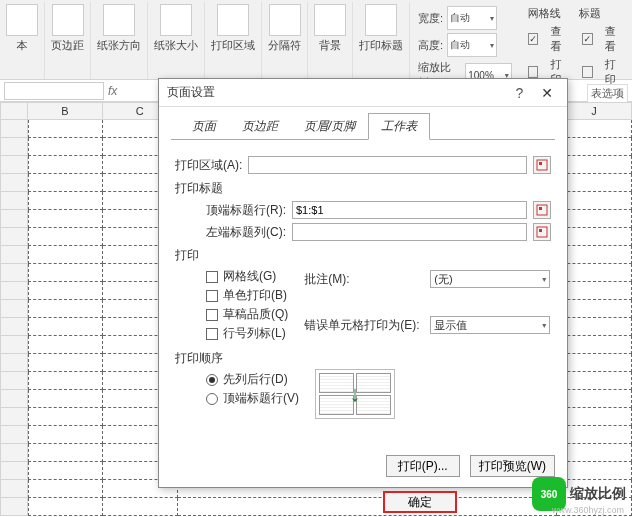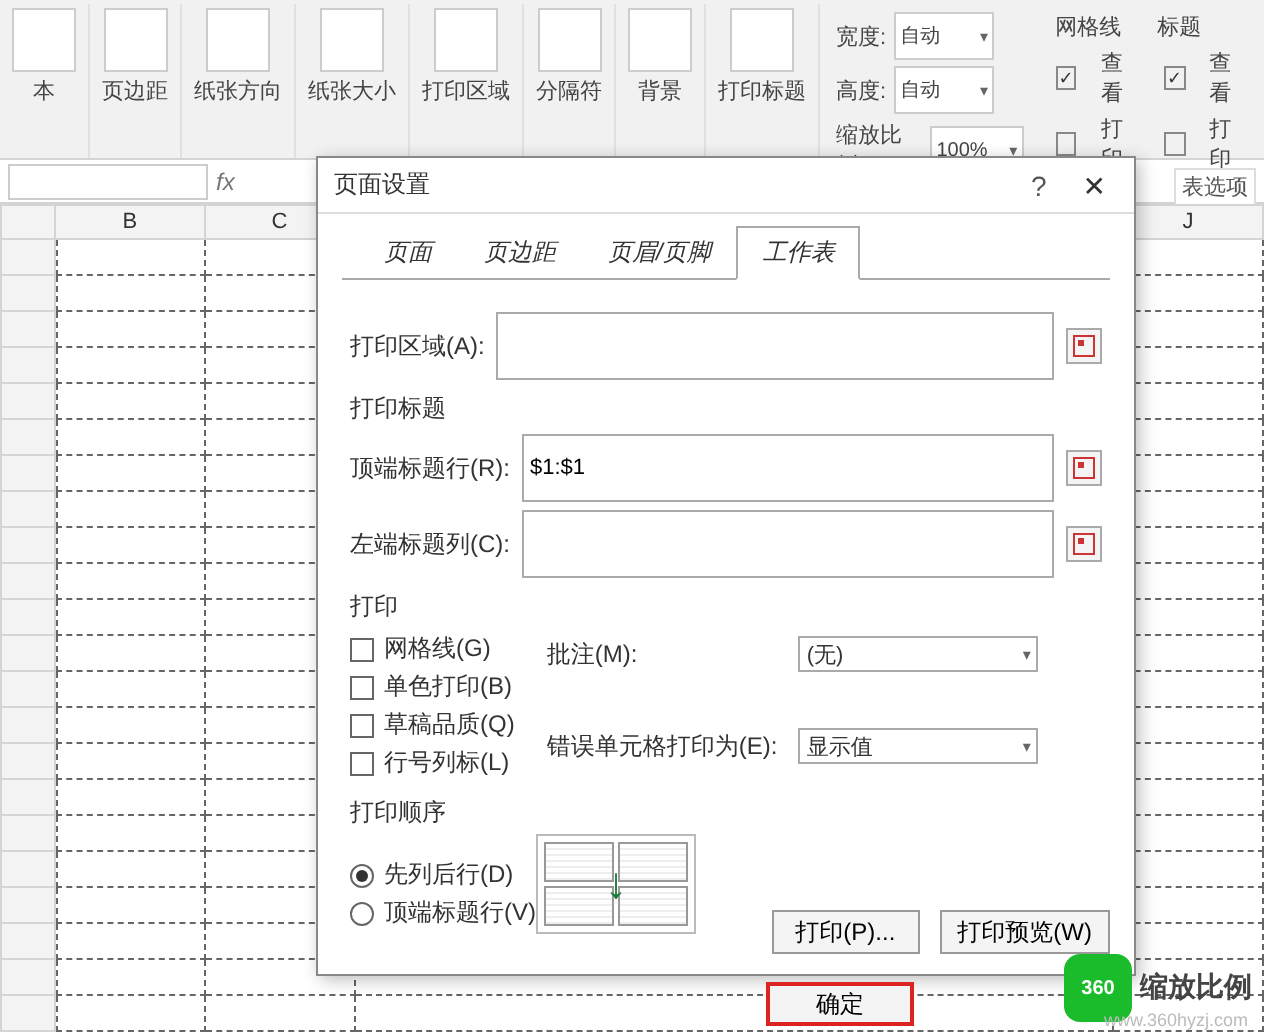--- a/index.html
+++ b/index.html
@@ -36,35 +36,35 @@
 .dlg-help { font-size: 14px; color: #555; padding: 0 4px; cursor: pointer; }
 
 .tabs { display: flex; margin: 6px 8px 0 20px; }
 .tab { padding: 4px 12px; border: 1px solid transparent; font-size: 12px; color: #333; cursor: pointer; font-style: italic; }
 .tab.active { border: 1px solid #aaa; border-bottom: 1px solid #fff; background: #fff; }
 .tab-strip-line { border-bottom: 1px solid #aaa; margin: -1px 12px 8px 12px; }
 
 .dlg-body { padding: 4px 16px; font-size: 12px; color: #333; }
 .row-field { display: flex; align-items: center; margin: 4px 0; gap: 6px; }
 .row-field label { white-space: nowrap; }
-.txt { flex: 1; height: 34px; border: 1px solid #aaa; background: #fff; padding: 0 3px; font-size: 11px; }
+.txt { flex: 1; height: 18px; border: 1px solid #aaa; background: #fff; padding: 0 3px; font-size: 11px; }
 .range-btn { width: 18px; height: 18px; border: 1px solid #aaa; background: #f4f4f4; display: flex; align-items: center; justify-content: center; cursor: pointer; }
 .range-btn svg { width: 12px; height: 12px; }
 .section { margin: 6px 0 2px 0; }
-.indent { margin-left: 0; }
+.indent { margin-left: 31px; }
 .chk-row { display: flex; align-items: center; gap: 5px; margin: 2px 0; }
 .chk { width: 12px; height: 12px; border: 1px solid #666; display: inline-block; }
 .radio { width: 12px; height: 12px; border: 1px solid #666; border-radius: 50%; display: inline-flex; align-items: center; justify-content: center; }
 .radio.on::after { content: ''; width: 6px; height: 6px; background: #333; border-radius: 50%; }
 .combo { width: 120px; height: 18px; border: 1px solid #aaa; background: #fff; display: flex; align-items: center; justify-content: space-between; padding: 0 3px; font-size: 11px; cursor: pointer; }
 .two-col { display: flex; gap: 16px; }
 .print-right { flex: 1; display: flex; flex-direction: column; gap: 20px; }
 .print-right .row-field label { width: 120px; }
 
-.order-panel { display: flex; align-items: flex-end; }
+.order-panel { display: flex; align-items: flex-start; gap: 16px; }
 .order-preview { width: 80px; height: 50px; border: 1px solid #bbb; display: grid; grid-template-columns: 1fr 1fr; grid-template-rows: 1fr 1fr; gap: 2px; padding: 3px; position: relative; }
 .order-preview .pg { border: 1px solid #999; background: repeating-linear-gradient(#fff,#fff 2px,#eee 2px,#eee 3px); }
 .order-preview .arrow { position: absolute; left: 50%; top: 50%; transform: translate(-50%,-50%); color: #1a7a3a; font-size: 22px; font-weight: bold; }
 
 .dlg-buttons { position: absolute; bottom: 10px; right: 12px; display: flex; gap: 10px; }
 .btn { min-width: 74px; height: 22px; border: 1px solid #999; background: #f4f4f4; font-size: 12px; display: flex; align-items: center; justify-content: center; cursor: pointer; padding: 0 8px; }
 .btn.ok { border: 2px solid #d22; }
 
 .watermark { position: absolute; right: 6px; bottom: 6px; display: flex; align-items: center; gap: 4px; font-size: 14px; color: #444; }
 .logo360 { width: 34px; height: 34px; background: #1bbc2b; border-radius: 8px; color: #fff; font-weight: bold; font-size: 10px; display: flex; align-items: center; justify-content: center; }

